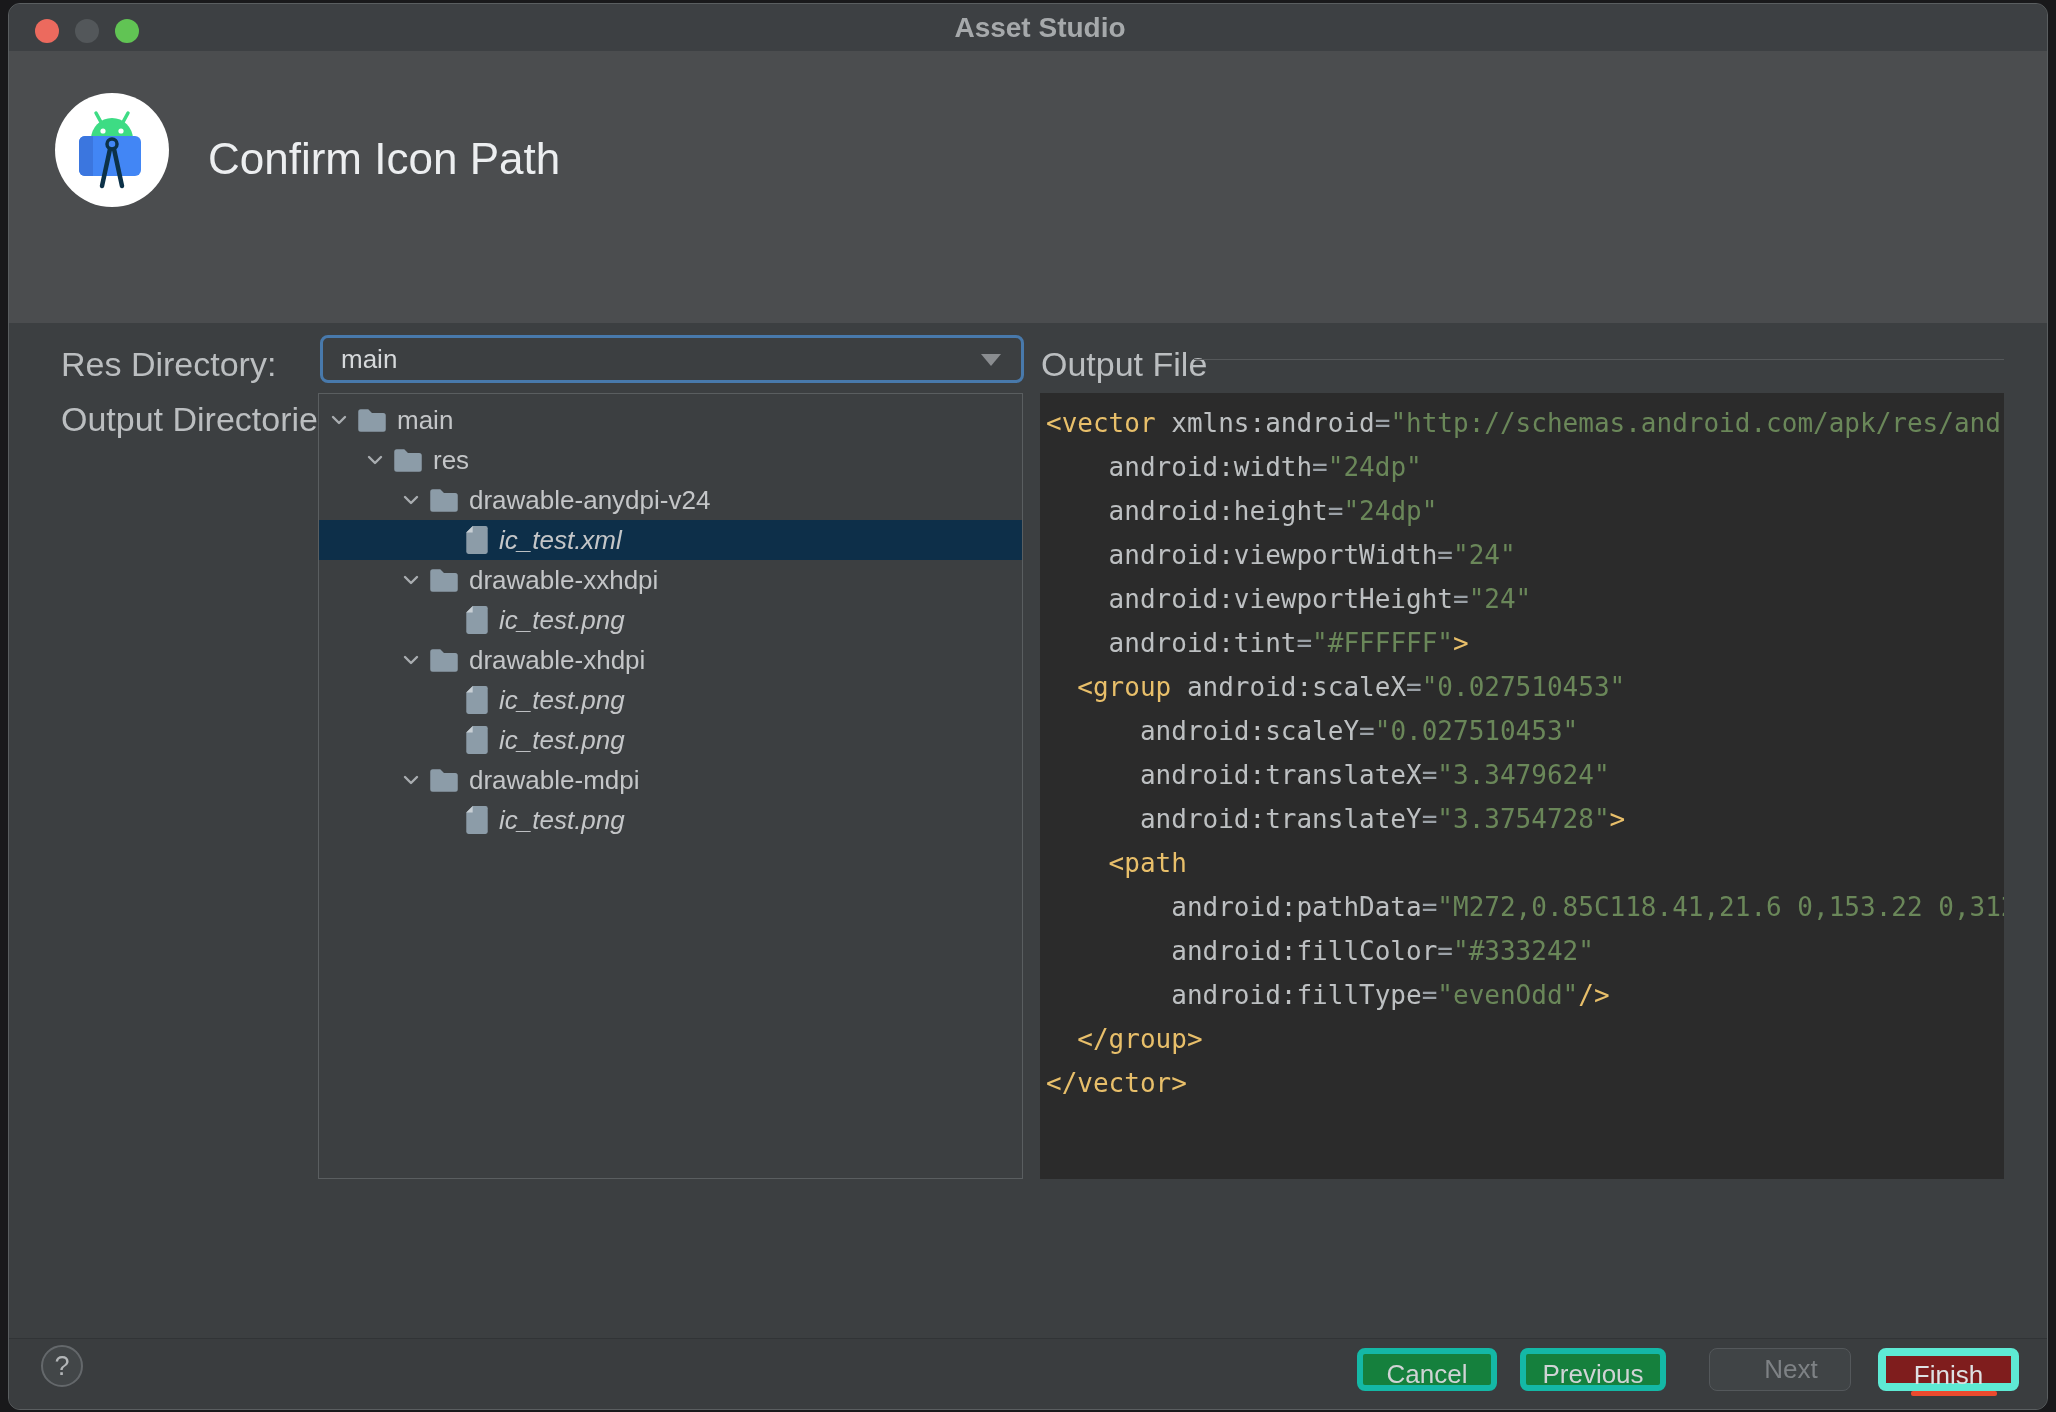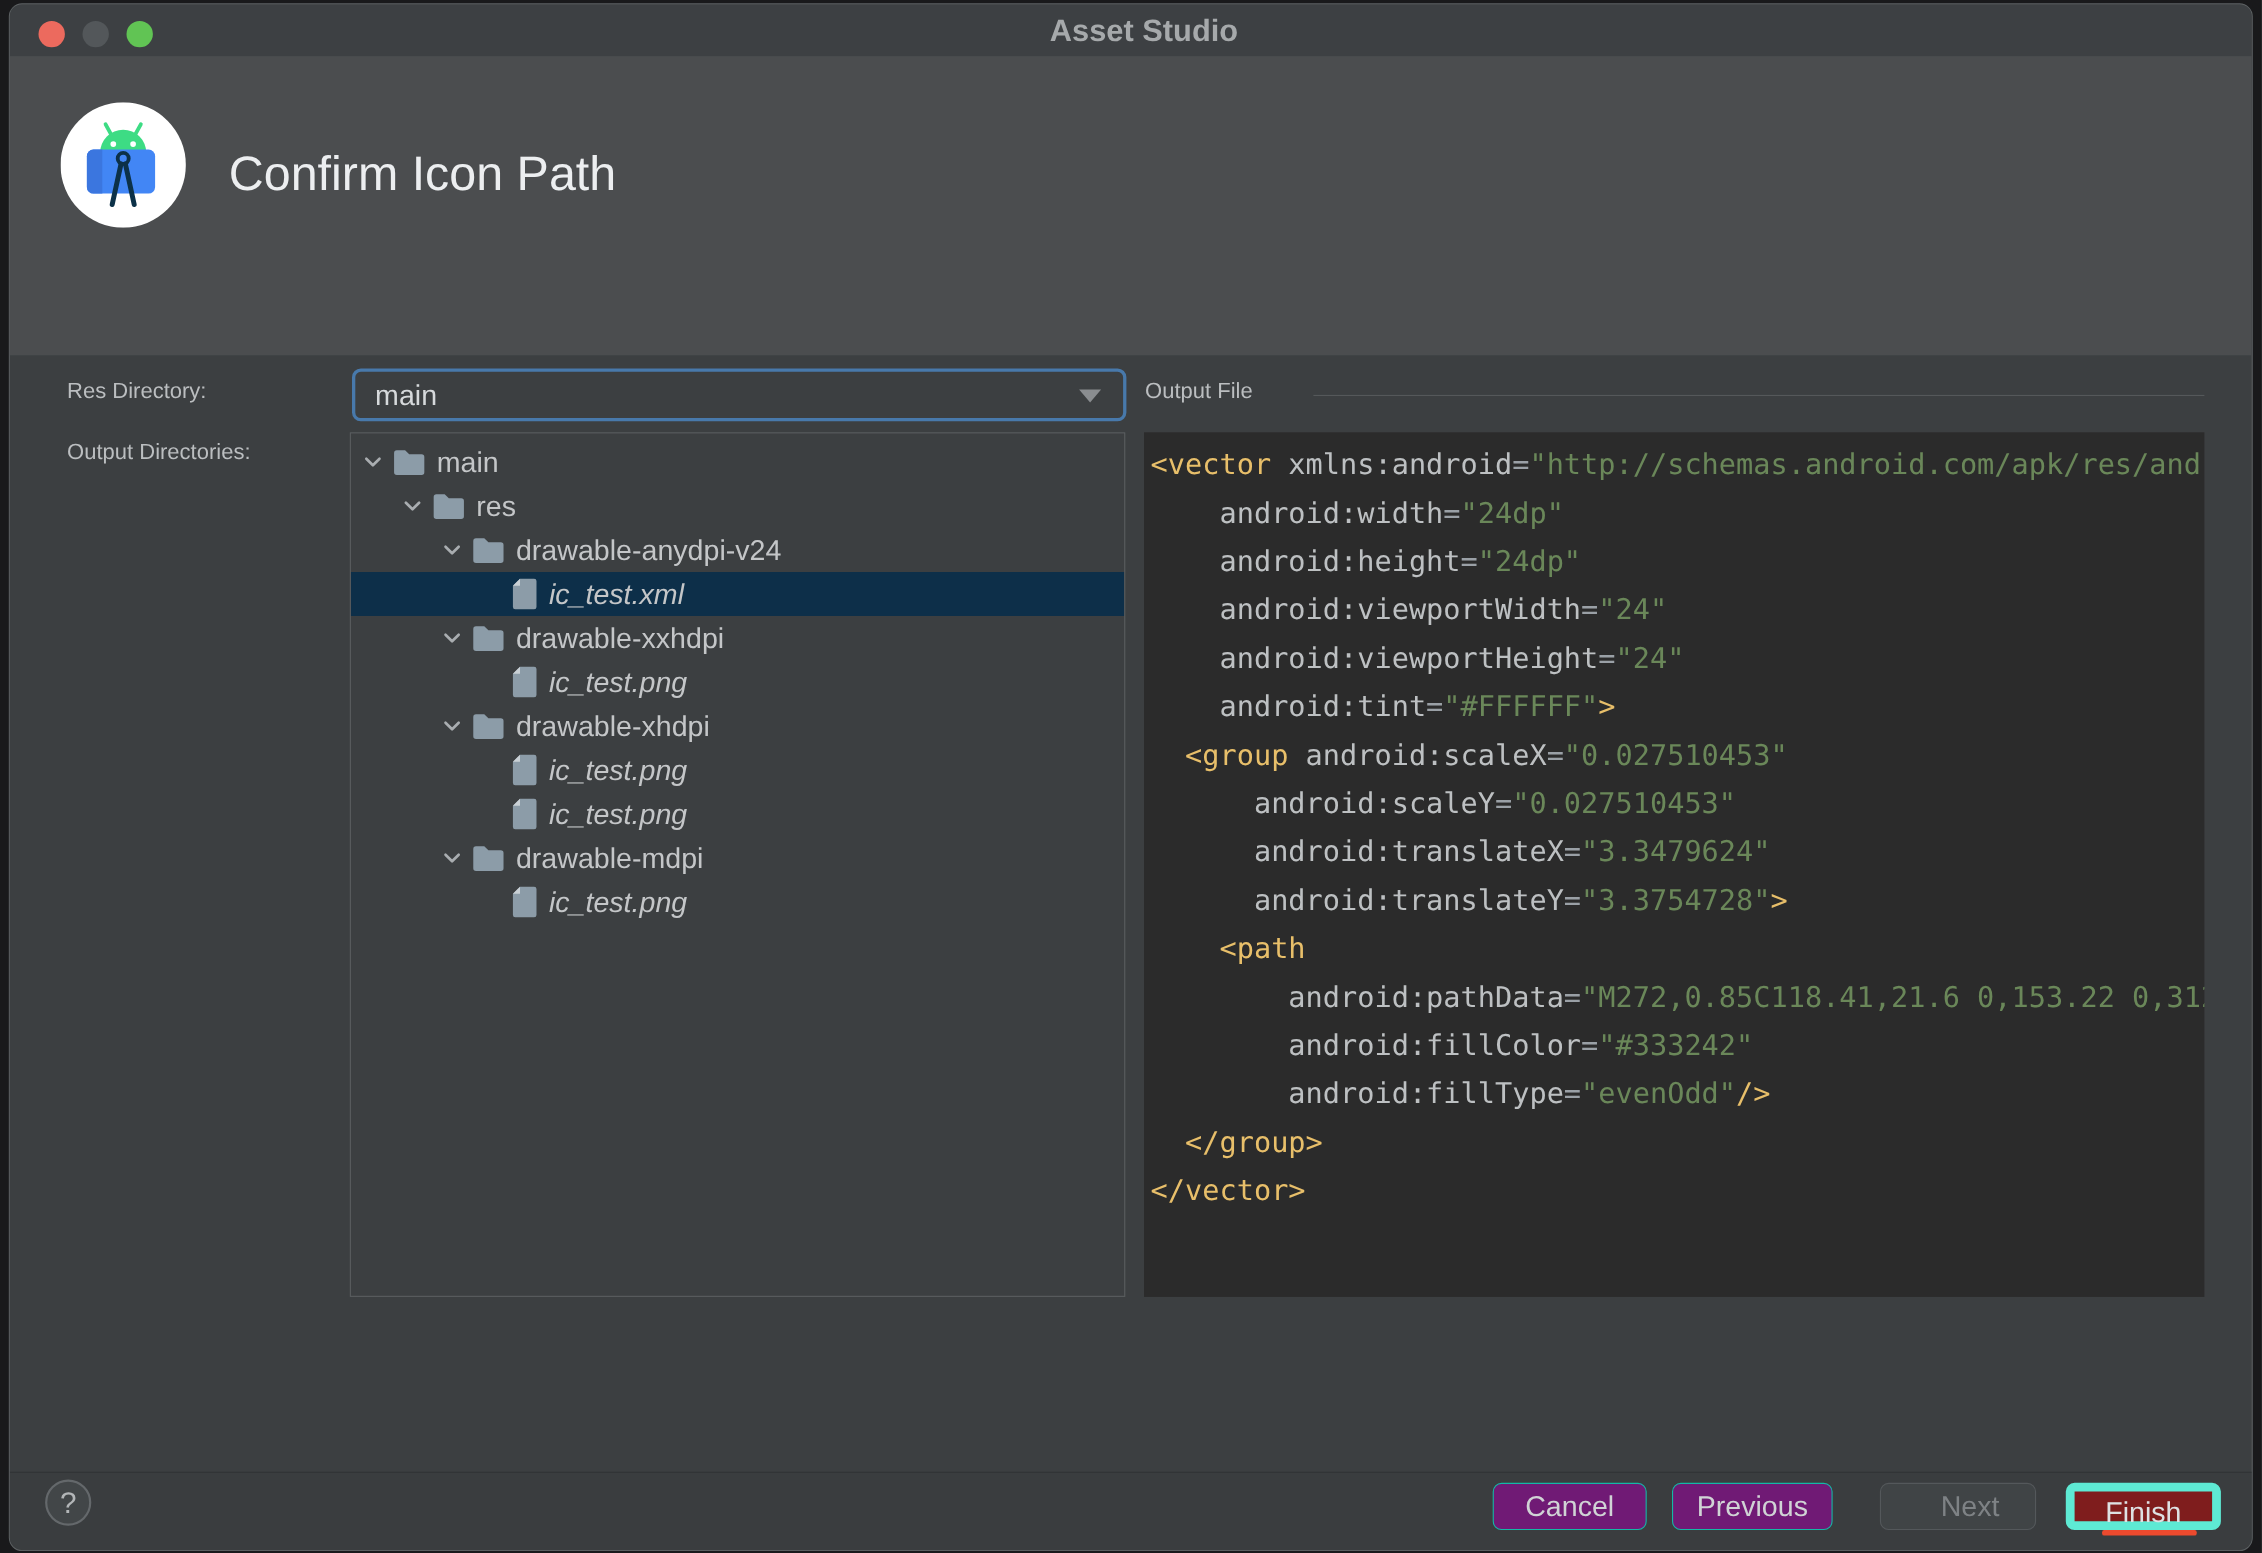--- a/index.html
+++ b/index.html
@@ -18,21 +18,21 @@
   .light-close { left:26px; background:#EC6A5E; }
   .light-min   { left:66px; background:#53575A; }
   .light-zoom  { left:106px; background:#61C454; }
 
   
   .header { left:0; top:47px; width:100%; height:272px; background:#4B4D4F; }
   .app-icon { position:absolute; left:46px; top:42px; width:114px; height:114px; }
   .header-title { position:absolute; left:199px; top:83px; font-size:44px; color:#ECEEF0; }
 
   
-  .field-label { font-size:20px; color:#BBBEC0; }
+  .field-label { font-size:34px; color:#BBBEC0; }
   .label-res { left:52px; top:341px; }
   .label-outdirs { left:52px; top:396px; }
 
   
   .combo { left:311px; top:331px; width:704px; height:48px; background:#3C3F41;
            border:3px solid #4879AB; border-radius:8px; cursor:default; }
   .combo-value { position:absolute; left:18px; top:0; line-height:42px; font-size:26px; color:#D6D9DB; }
   .combo-arrow { position:absolute; right:20px; top:16px; width:0; height:0;
                  border-left:10px solid transparent; border-right:10px solid transparent;
                  border-top:12px solid #8A8D90; }
@@ -61,21 +61,21 @@
   .tok-attr { color:#BDC0C2; }
   .tok-eq { color:#9AA0A6; }
   .tok-str { color:#6A8759; }
 
   
   .footer { left:0; top:1334px; width:100%; height:73px; background:#3A3D3F; border-top:1px solid #313436; }
   .help-btn { left:32px; top:1341px; width:42px; height:42px; border-radius:50%;
               border:2px solid #64686B; background:#424648; color:#B3B6B8;
               font-size:27px; text-align:center; line-height:38px; cursor:default; }
   .btn { top:1344px; height:43px; border-radius:8px; font-size:26px; text-align:center; cursor:default; }
-  .btn-normal { background:#701a75; border:1px solid #14b8a6; color:#D0D3D5; line-height:41px; }
+  .btn-normal { background:#15803d; border:6px solid #14b8a6; color:#D0D3D5; line-height:41px; }
   .btn-disabled { background:#404446; border:1px solid #54585B; color:#7E8285; line-height:41px;padding-left:22px; }
   .btn-primary { background:#7f1d1d; border:8px solid #5eead4; color:#DEE1E3; line-height:39px; }
   .btn-cancel { left:1348px; width:140px; }
   .btn-previous { left:1511px; width:146px; }
   .btn-next { left:1700px; width:142px; }
   .btn-finish { left:1869px; width:141px; }
   .finish-underline { left:1902px; top:1387px; width:86px; height:5px; background:#EC4A2E; border-radius:2px; }
 </style>
 </head>
 <body>

